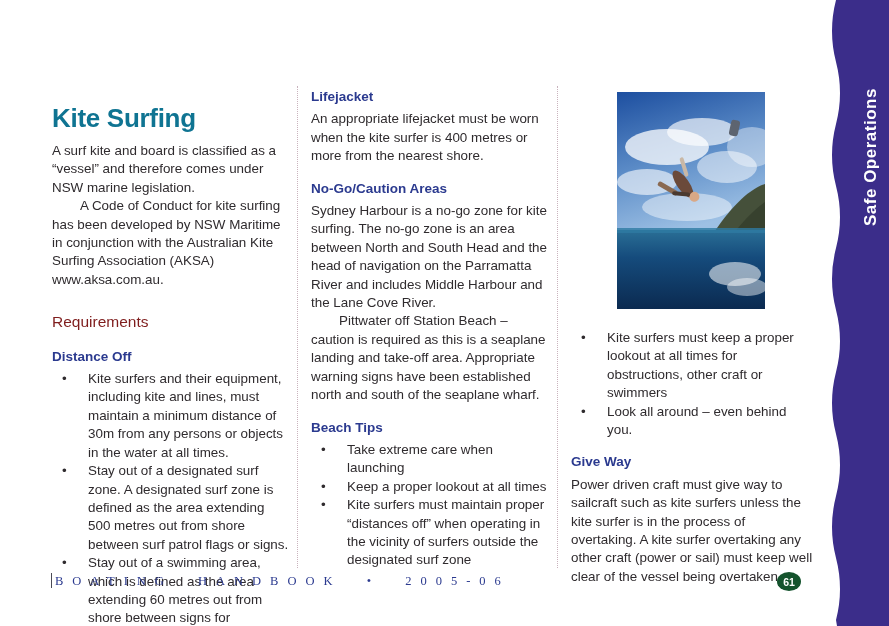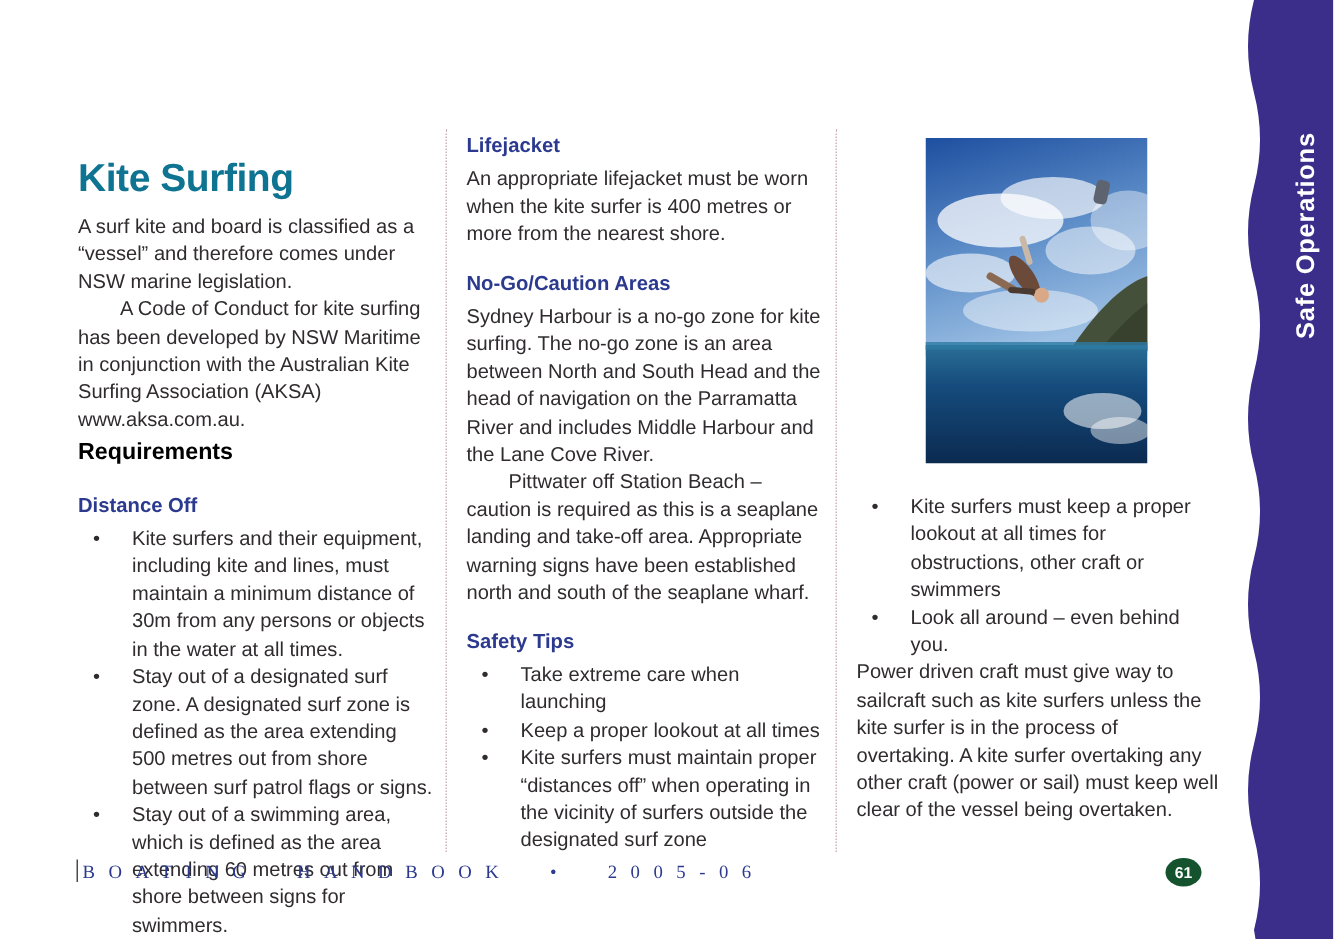--- a/index.html
+++ b/index.html
@@ -30,21 +30,21 @@
   .divider{position:absolute;top:86px;height:482px;width:0;border-left:1px dotted #c9b3bd;}
   .d1{left:297px;}
   .d2{left:557px;}
 
   h1.title{
     margin:16px 0 10px 0;font-size:26px;line-height:28px;
     color:#0f7492;font-weight:bold;letter-spacing:-.3px;
   }
   p{margin:0;}
   p.indent{text-indent:28px;}
-  h2.section{margin:4px 0 2px 0;font-size:15.5px;color:#000000;font-weight:bold;}
+  h2.section{margin:24px 0 2px 0;font-size:15.5px;color:#7f1d1d;font-weight:normal;}
   h3.subhead{margin:14px 0 4px 0;font-size:13.5px;color:#2b3a8f;font-weight:bold;}
   h3.first{margin-top:0;}
 
   ul.blist{list-style:none;margin:0;padding:0;}
   ul.blist li{position:relative;padding-left:36px;margin:0;}
   ul.blist li .glyph{position:absolute;left:10px;top:0;}
 
   
   .photo{position:relative;width:148px;height:217px;margin:4px 0 20px 46px;}
   .photo svg{display:block;width:148px;height:217px;}
@@ -98,21 +98,21 @@
   </section>
 
   <div class="divider d1"></div>
 
   <section class="col col2">
     <h3 class="subhead first">Lifejacket</h3>
     <p>An appropriate lifejacket must be worn when the kite surfer is 400 metres or more from the nearest shore.</p>
     <h3 class="subhead">No-Go/Caution Areas</h3>
     <p>Sydney Harbour is a no-go zone for kite surfing. The no-go zone is an area between North and South Head and the head of navigation on the Parramatta River and includes Middle Harbour and the Lane Cove River.</p>
     <p class="indent">Pittwater off Station Beach – caution is required as this is a seaplane landing and take-off area.  Appropriate warning signs have been established north and south of the seaplane wharf.</p>
-    <h3 class="subhead">Safety Tips</h3>
+    <h3 class="subhead">Beach Tips</h3>
     <ul class="blist">
       <li>
         <span class="glyph">•</span>
         <span>Take extreme care when launching</span>
       </li>
       <li>
         <span class="glyph">•</span>
         <span>Keep a proper lookout at all times</span>
       </li>
       <li>
@@ -171,20 +171,21 @@
     <ul class="blist">
       <li>
         <span class="glyph">•</span>
         <span>Kite surfers must keep a proper lookout at all times for obstructions, other craft or swimmers</span>
       </li>
       <li>
         <span class="glyph">•</span>
         <span>Look all around – even behind you.</span>
       </li>
     </ul>
+    <h3 class="subhead">Give Way</h3>
     <p>Power driven craft must give way to sailcraft such as kite surfers unless the kite surfer is in the process of overtaking. A kite surfer overtaking any other craft (power or sail) must keep well clear of the vessel being overtaken.</p>
   </section>
 
   <div class="footer-band">
     <div class="footer-tick"></div>
     <div class="footer-text">BOATING HANDBOOK • 2005-06</div>
     <div class="page-badge">61</div>
   </div>
 
 </div>

